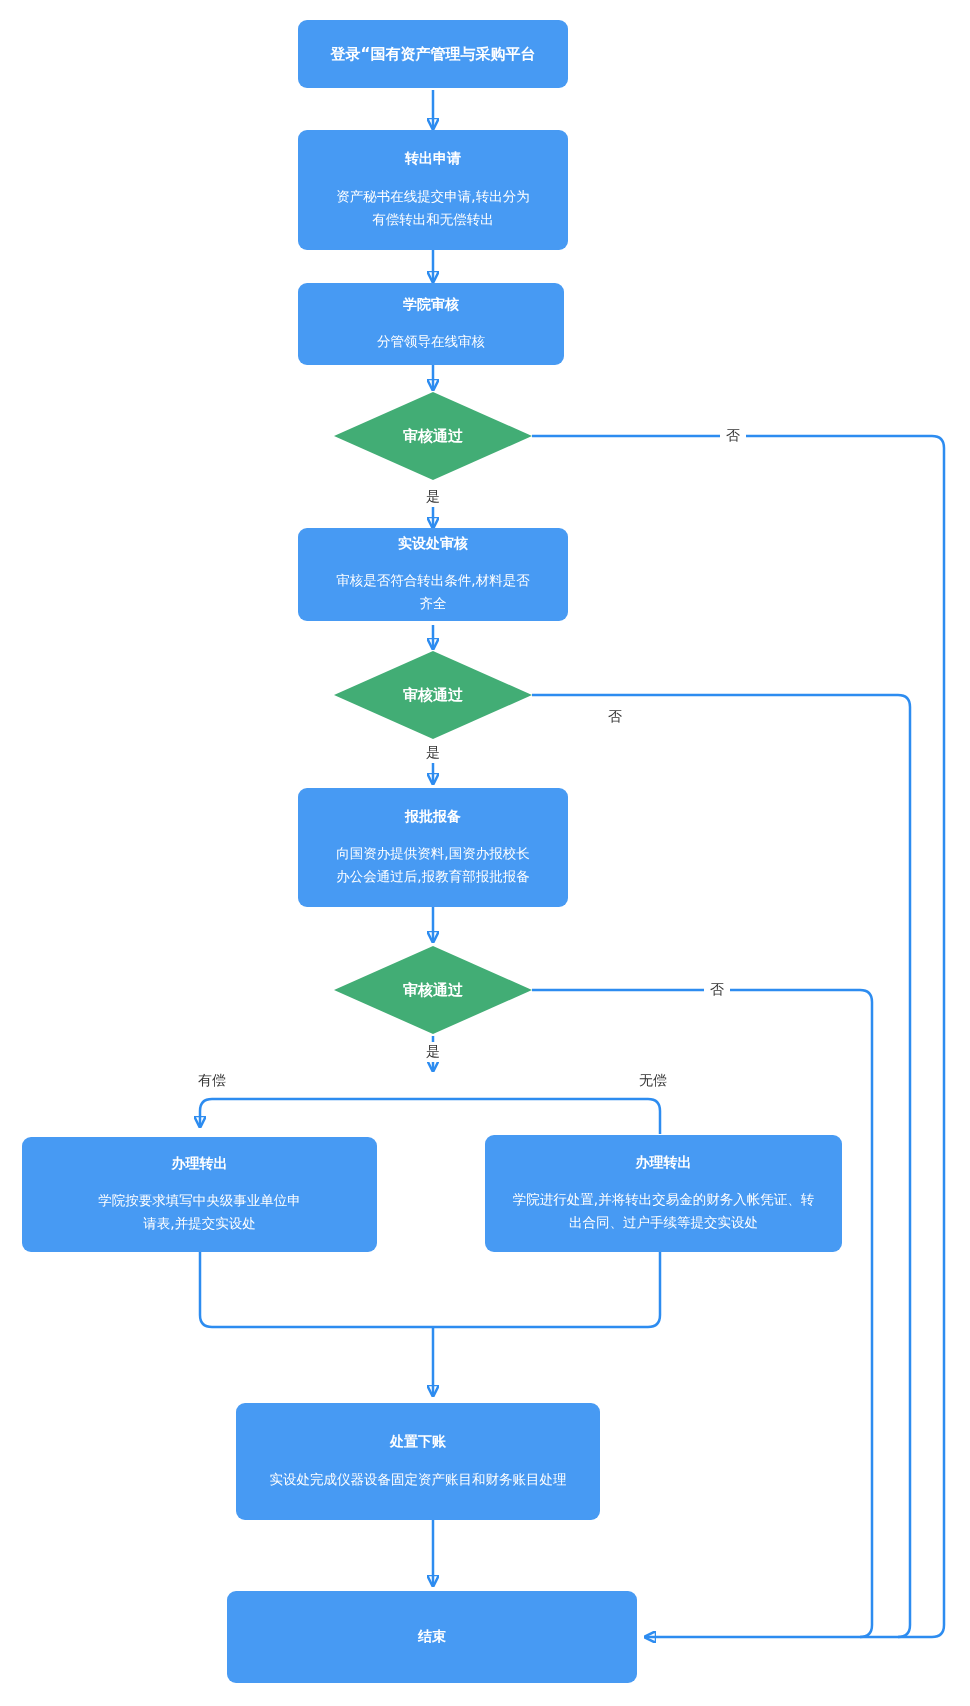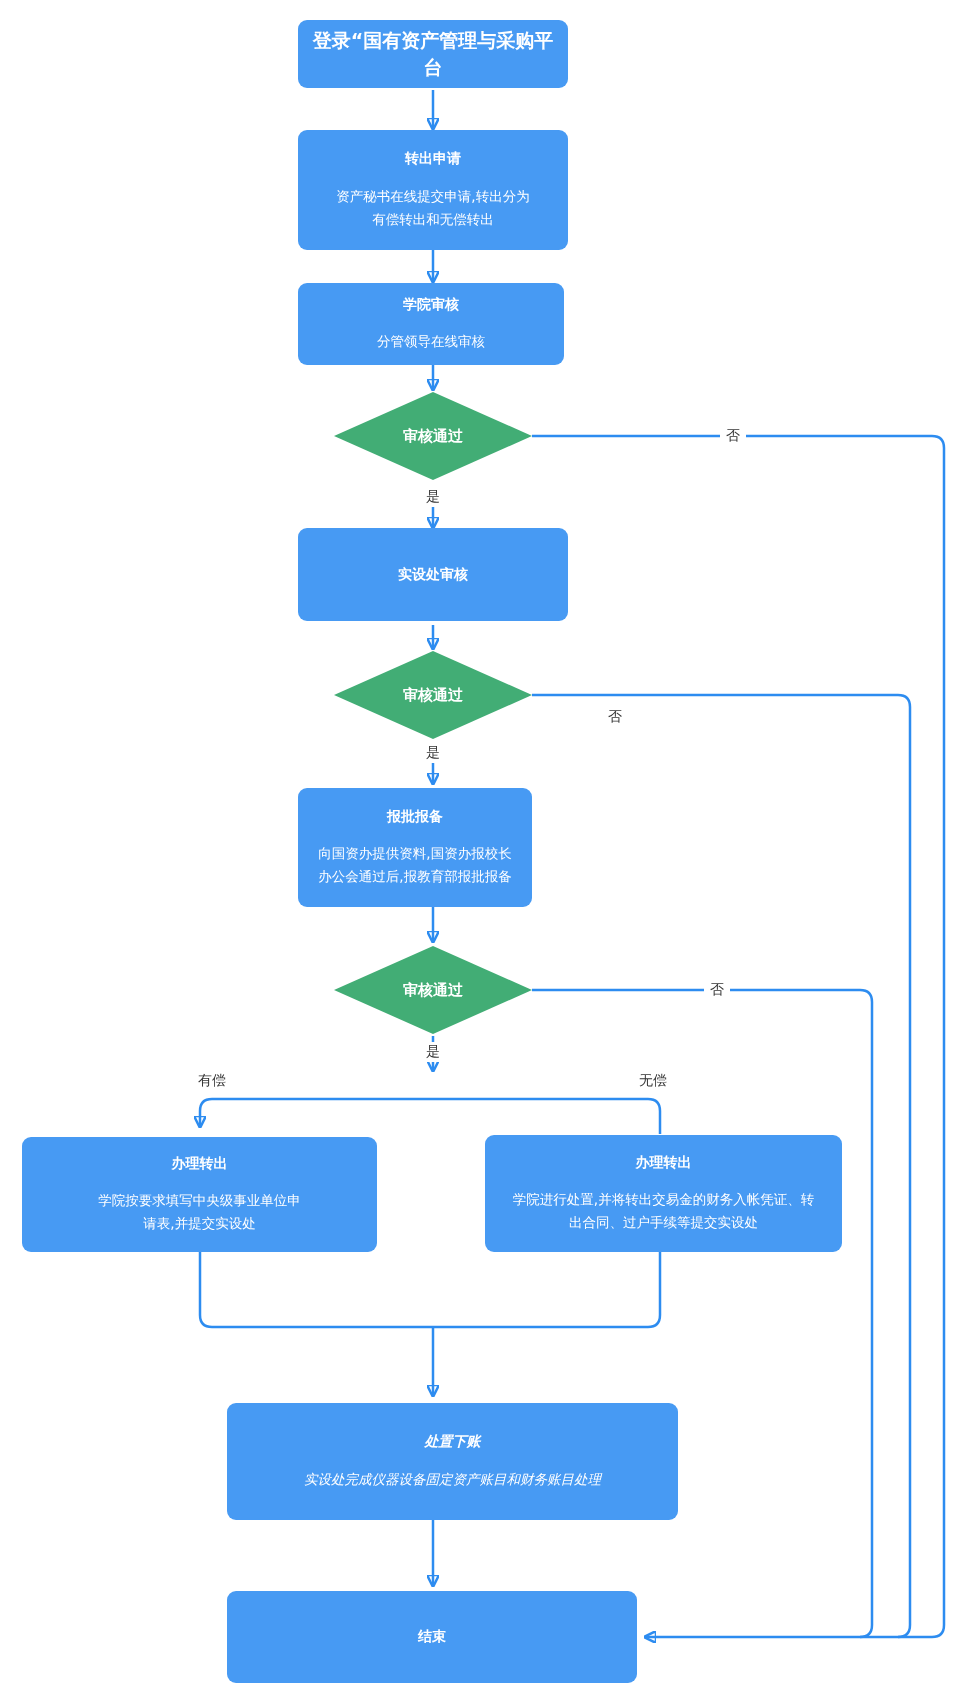--- a/index.html
+++ b/index.html
@@ -28,21 +28,21 @@
     justify-content: center;
     text-align: center;
     box-sizing: border-box;
     padding: 8px 12px;
   }
   .node-title {
     font-size: 14px;
     font-weight: bold;
     line-height: 1.4;
   }
-  .node-title.small { font-size: 19px; }
+  .node-title.small { font-size: 15px; }
   .node-desc {
     font-size: 13.5px;
     font-weight: 400;
     line-height: 1.7;
     margin-top: 16px;
   }
   .node-desc.w206 { max-width: 206px; }
   .node-desc.w212 { max-width: 212px; text-align: center; }
   .node-desc.w306 { max-width: 306px; }
   .diamond {
@@ -115,46 +115,47 @@
     <div class="node-title">学院审核</div>
     <div class="node-desc">分管领导在线审核</div>
   </div>
 
   <div class="diamond" style="left:334px; top:392px; width:198px; height:88px;">
     <span class="diamond-label">审核通过</span>
   </div>
 
   <div class="node" style="left:298px; top:528px; width:270px; height:93px;">
     <div class="node-title">实设处审核</div>
+    <div class="node-desc w206">审核是否符合转出条件,材料是否齐全</div>
   </div>
 
   <div class="diamond" style="left:334px; top:651px; width:198px; height:88px;">
     <span class="diamond-label">审核通过</span>
   </div>
 
-  <div class="node" style="left:298px; top:788px; width:234px; height:119px;">
+  <div class="node" style="left:298px; top:788px; width:270px; height:119px;">
     <div class="node-title">报批报备</div>
     <div class="node-desc w206">向国资办提供资料,国资办报校长办公会通过后,报教育部报批报备</div>
   </div>
 
   <div class="diamond" style="left:334px; top:946px; width:198px; height:88px;">
     <span class="diamond-label">审核通过</span>
   </div>
 
   <div class="node" style="left:22px; top:1137px; width:355px; height:115px;">
     <div class="node-title">办理转出</div>
     <div class="node-desc w212">学院按要求填写中央级事业单位申请表,并提交实设处</div>
   </div>
 
   <div class="node" style="left:485px; top:1135px; width:357px; height:117px;">
     <div class="node-title">办理转出</div>
     <div class="node-desc w306">学院进行处置,并将转出交易金的财务入帐凭证、转出合同、过户手续等提交实设处</div>
   </div>
 
-  <div class="node" style="left:227px; top:1403px; width:451px; height:117px;font-style:italic;">
+  <div class="node" style="left:236px; top:1403px; width:364px; height:117px;">
     <div class="node-title">处置下账</div>
     <div class="node-desc">实设处完成仪器设备固定资产账目和财务账目处理</div>
   </div>
 
   <div class="node" style="left:227px; top:1591px; width:410px; height:92px;">
     <div class="node-title">结束</div>
   </div>
 
   <span class="edge-label on-line" style="left:733px; top:436px;">否</span>
   <span class="edge-label" style="left:615px; top:717px;">否</span>

